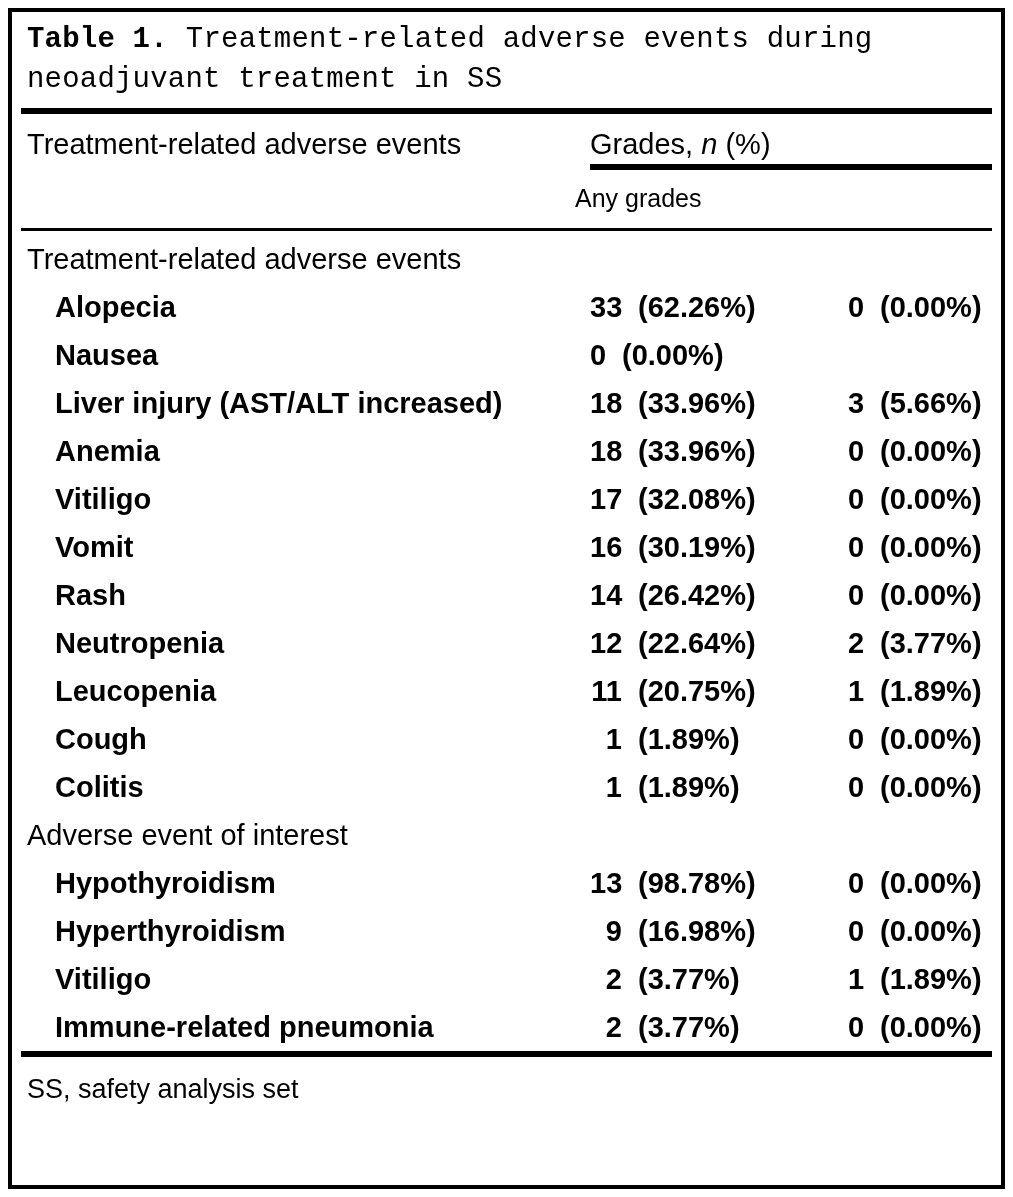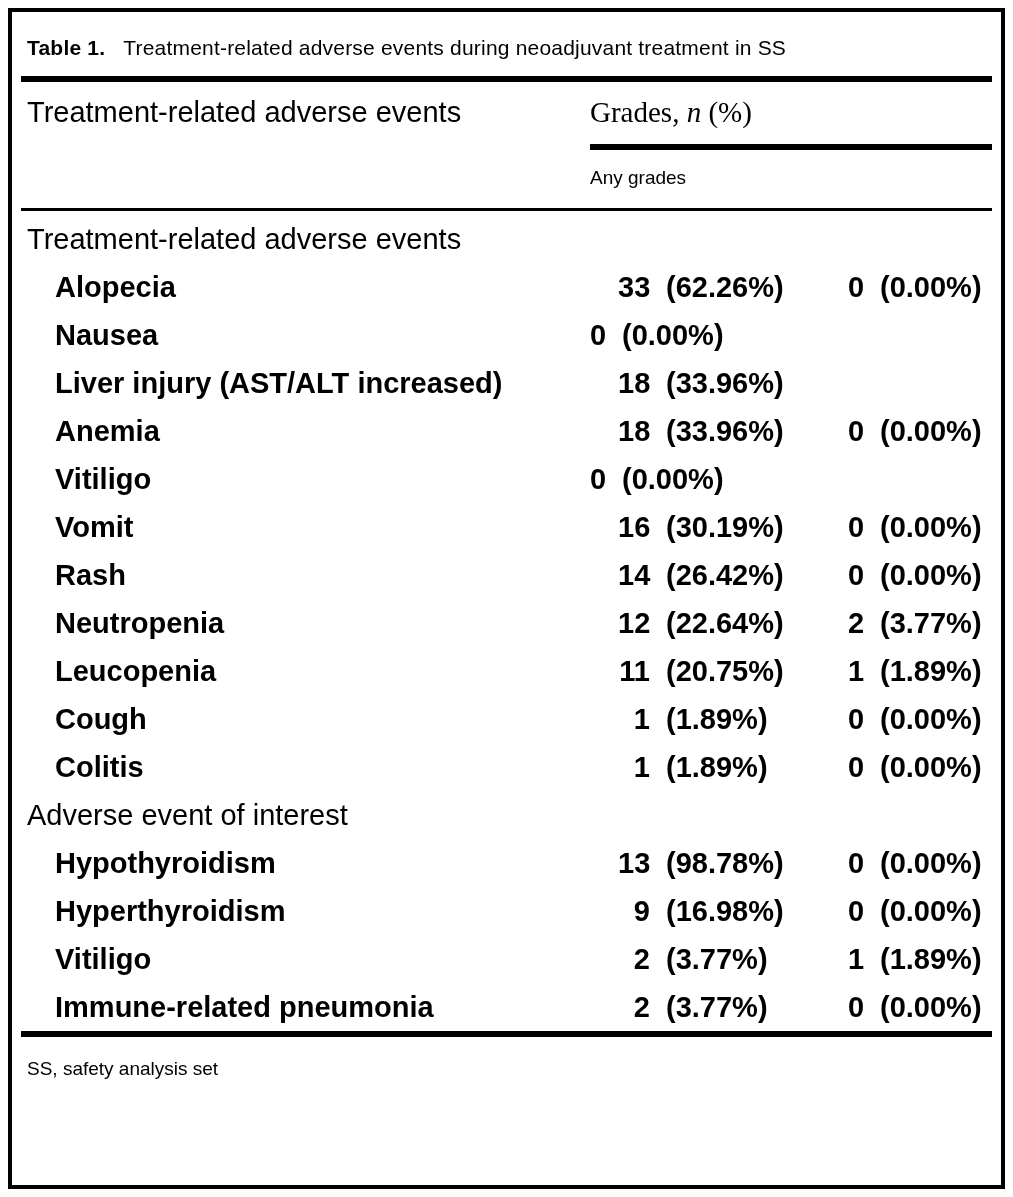--- a/index.html
+++ b/index.html
@@ -12,73 +12,72 @@
   }
   .table-frame {
     box-sizing: border-box;
     margin: 8px;
     width: 997px; height: 1181px;
     border: 4px solid #000;
     background: #fff;
     overflow: hidden;
   }
   .caption {
-    font-size: 21px;
+    font-size: 29px;
     line-height: 40px;
-    padding: 16px 40px 8px 15px;
+    padding: 8px 40px 8px 15px;
     letter-spacing: 0.2px;
+    font-family: Liberation Mono, monospace;
   }
   .caption-label { font-weight: bold; margin-right: 18px; }
   .rule { background: #000; margin: 0 9px; }
   .rule-thick { height: 6px; }
   .rule-thin  { height: 3px; }
 
   .head-row1 {
     display: grid;
     grid-template-columns: 563px 1fr;
     padding: 10px 9px 0 15px;
     font-size: 29px;
     line-height: 40px;
   }
   .grades-head {
-    padding-bottom: 12px;
     border-bottom: 6px solid #000;
-    font-family: Liberation Serif, serif;
   }
   .grades-head i { font-style: italic; }
   .head-row2 {
     display: grid;
     grid-template-columns: 563px 258px 1fr;
-    padding: 8px 9px 10px 15px;
-    font-size: 19px;
+    padding: 8px 9px 10px 0;
+    font-size: 25px;
     line-height: 40px;
   }
   .head-row2 .col3 { text-align: right; }
 
   .tbody {
     font-size: 29px;
     padding: 4px 9px 0 15px;
   }
   .section-row {
     height: 48px; line-height: 48px;
     white-space: nowrap;
   }
   .row {
     display: grid;
     grid-template-columns: 563px 258px 1fr;
     height: 48px; line-height: 48px; font-weight: bold;
   }
   .row .label { padding-left: 28px; white-space: nowrap; }
   .num { display: inline-block; text-align: right; }
-  .num2 { width: 32px; margin-left: 28px; }
+  .num2 { width: 32px; }
   .num1 { width: 16px; }
   .pct { margin-left: 16px; }
 
   .footnote {
-    font-size: 19px;
+    font-size: 27px;
     line-height: 40px;
     padding: 12px 9px 0 15px;
   }
 </style>
 </head>
 <body>
 
 <div class="table-frame">
 
   <div class="caption">
@@ -110,28 +109,30 @@
         <div class="any"><span class="num num2">33</span><span class="pct">(62.26%)</span></div>
         <div class="g34"><span class="num num1">0</span><span class="pct">(0.00%)</span></div>
       </div>
       <div class="row">
         <div class="label">Nausea</div>
         <div class="g34"><span class="num num1">0</span><span class="pct">(0.00%)</span></div>
       </div>
       <div class="row">
         <div class="label">Liver injury (AST/ALT increased)</div>
         <div class="any"><span class="num num2">18</span><span class="pct">(33.96%)</span></div>
+        <div class="g34"><span class="num num1">3</span><span class="pct">(5.66%)</span></div>
       </div>
       <div class="row">
         <div class="label">Anemia</div>
         <div class="any"><span class="num num2">18</span><span class="pct">(33.96%)</span></div>
         <div class="g34"><span class="num num1">0</span><span class="pct">(0.00%)</span></div>
       </div>
       <div class="row">
         <div class="label">Vitiligo</div>
+        <div class="any"><span class="num num2">17</span><span class="pct">(32.08%)</span></div>
         <div class="g34"><span class="num num1">0</span><span class="pct">(0.00%)</span></div>
       </div>
       <div class="row">
         <div class="label">Vomit</div>
         <div class="any"><span class="num num2">16</span><span class="pct">(30.19%)</span></div>
         <div class="g34"><span class="num num1">0</span><span class="pct">(0.00%)</span></div>
       </div>
       <div class="row">
         <div class="label">Rash</div>
         <div class="any"><span class="num num2">14</span><span class="pct">(26.42%)</span></div>

